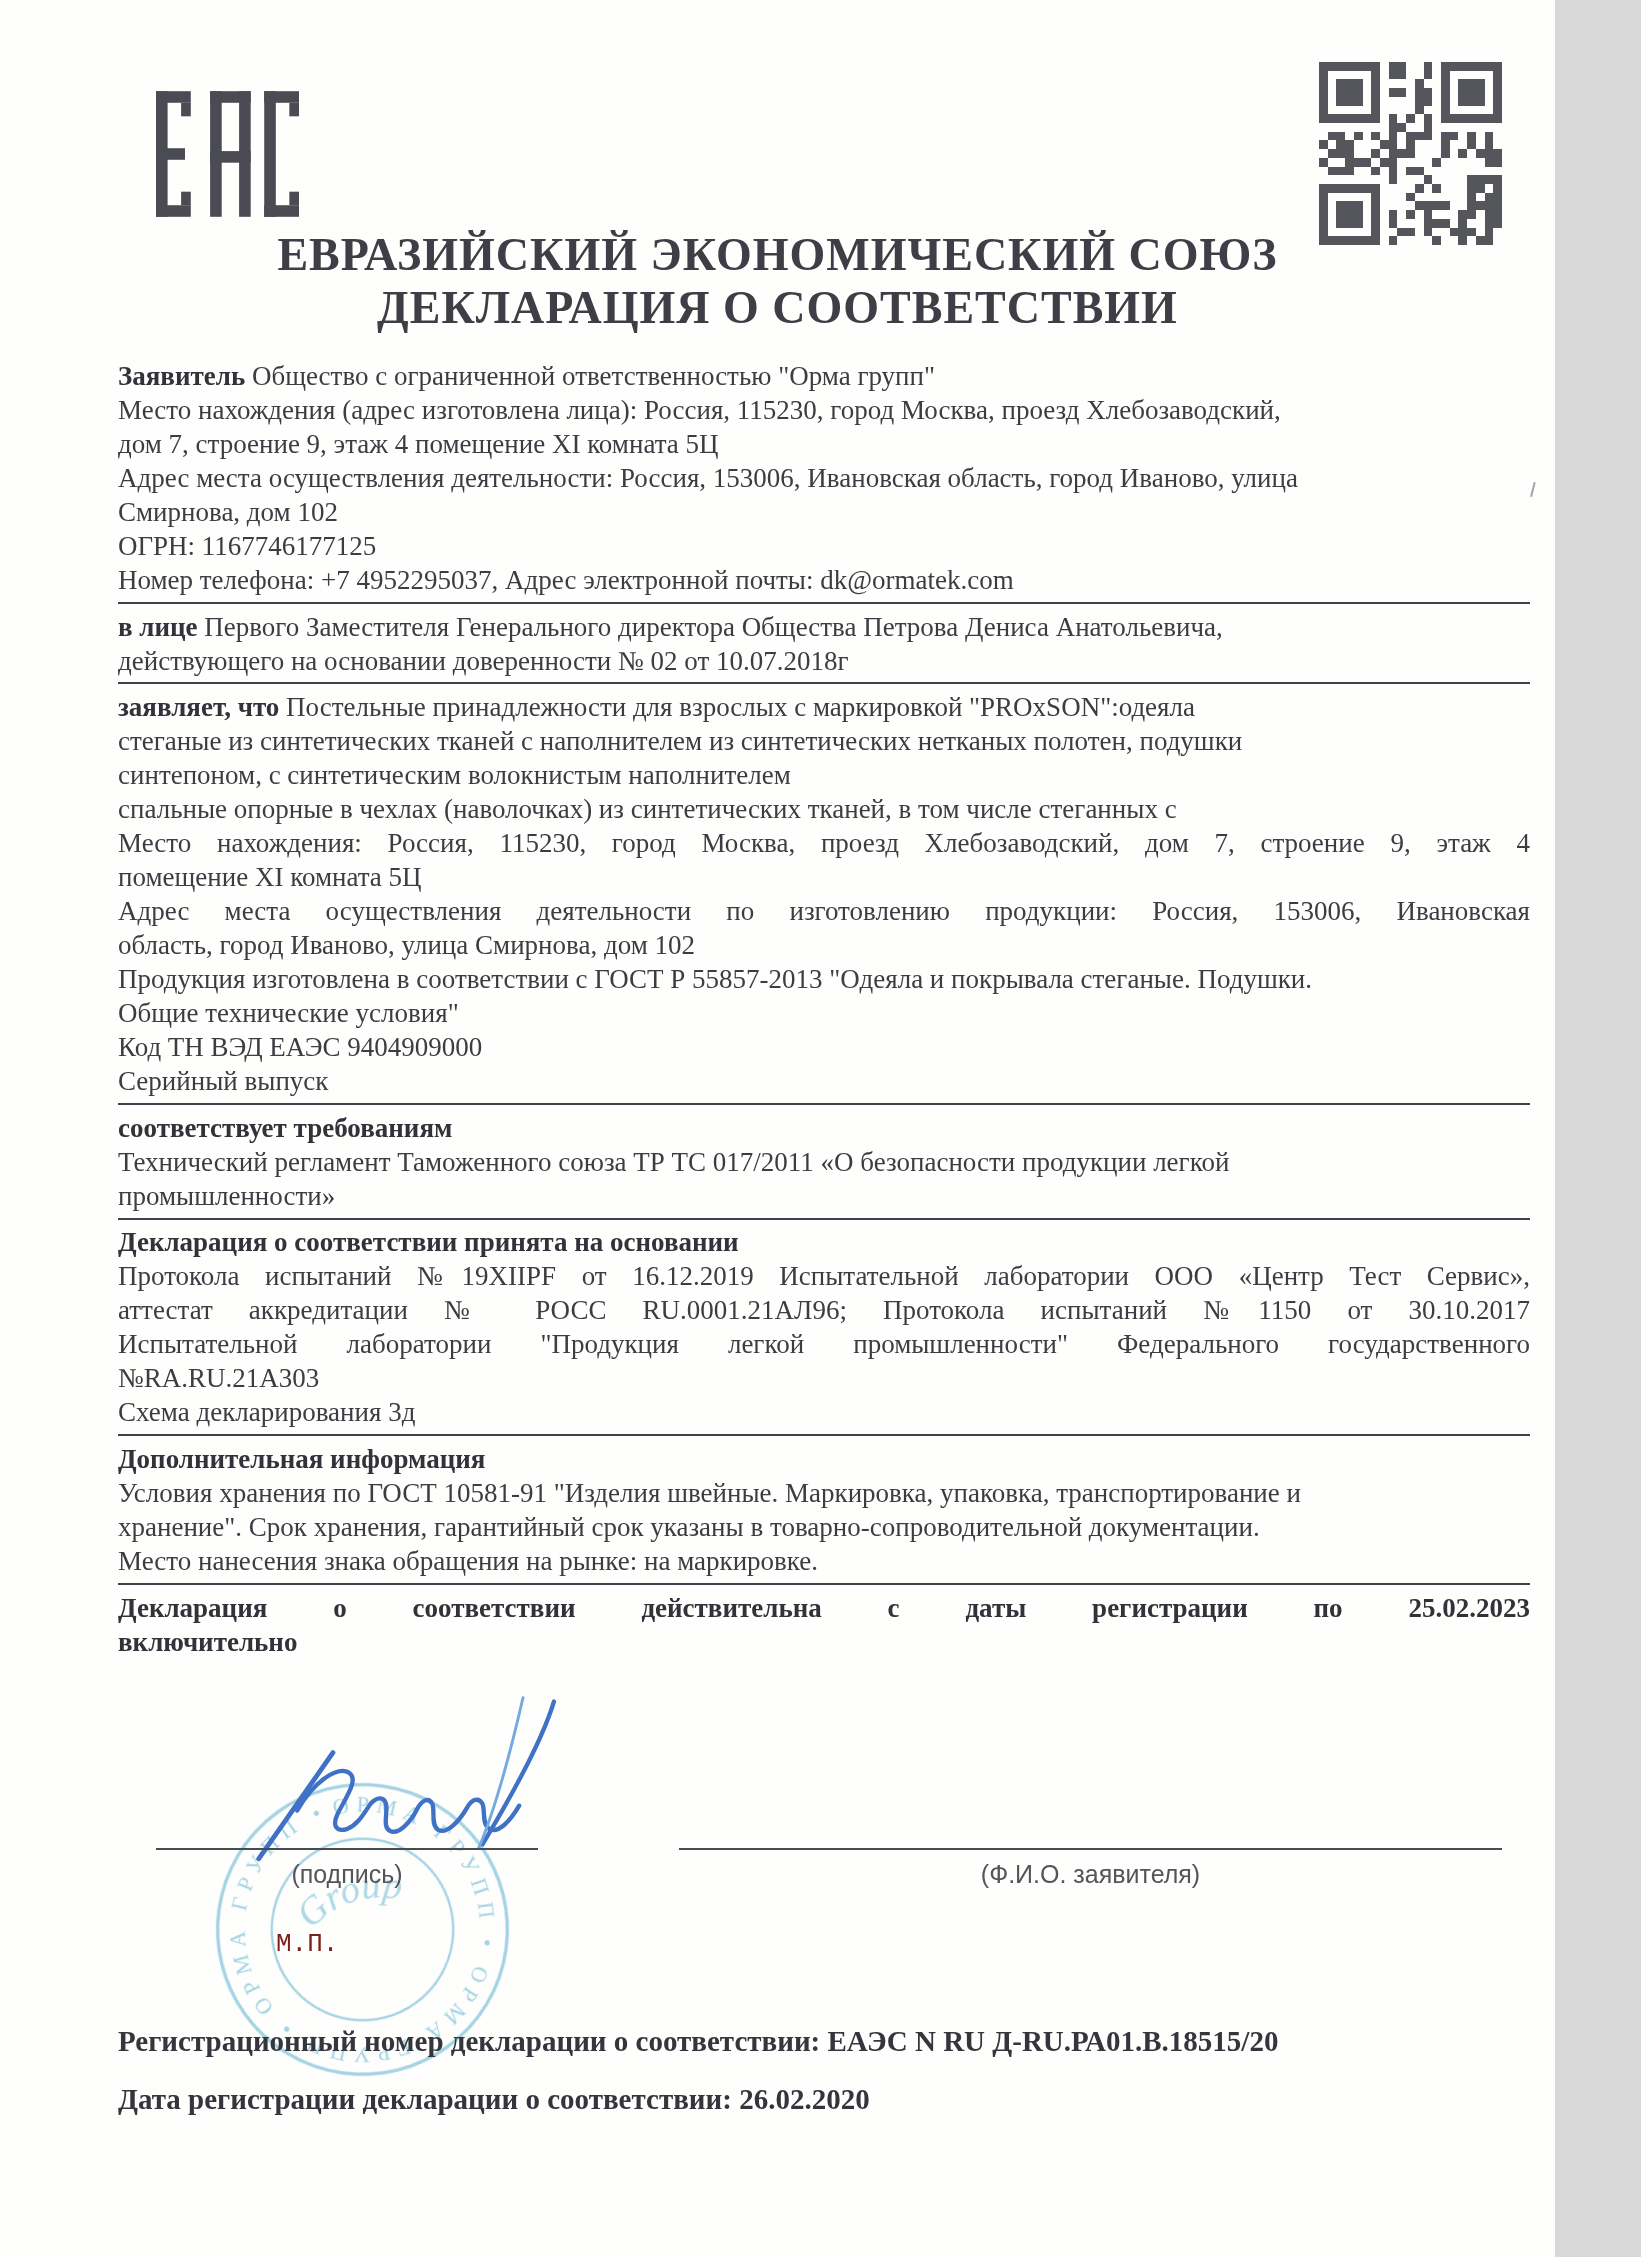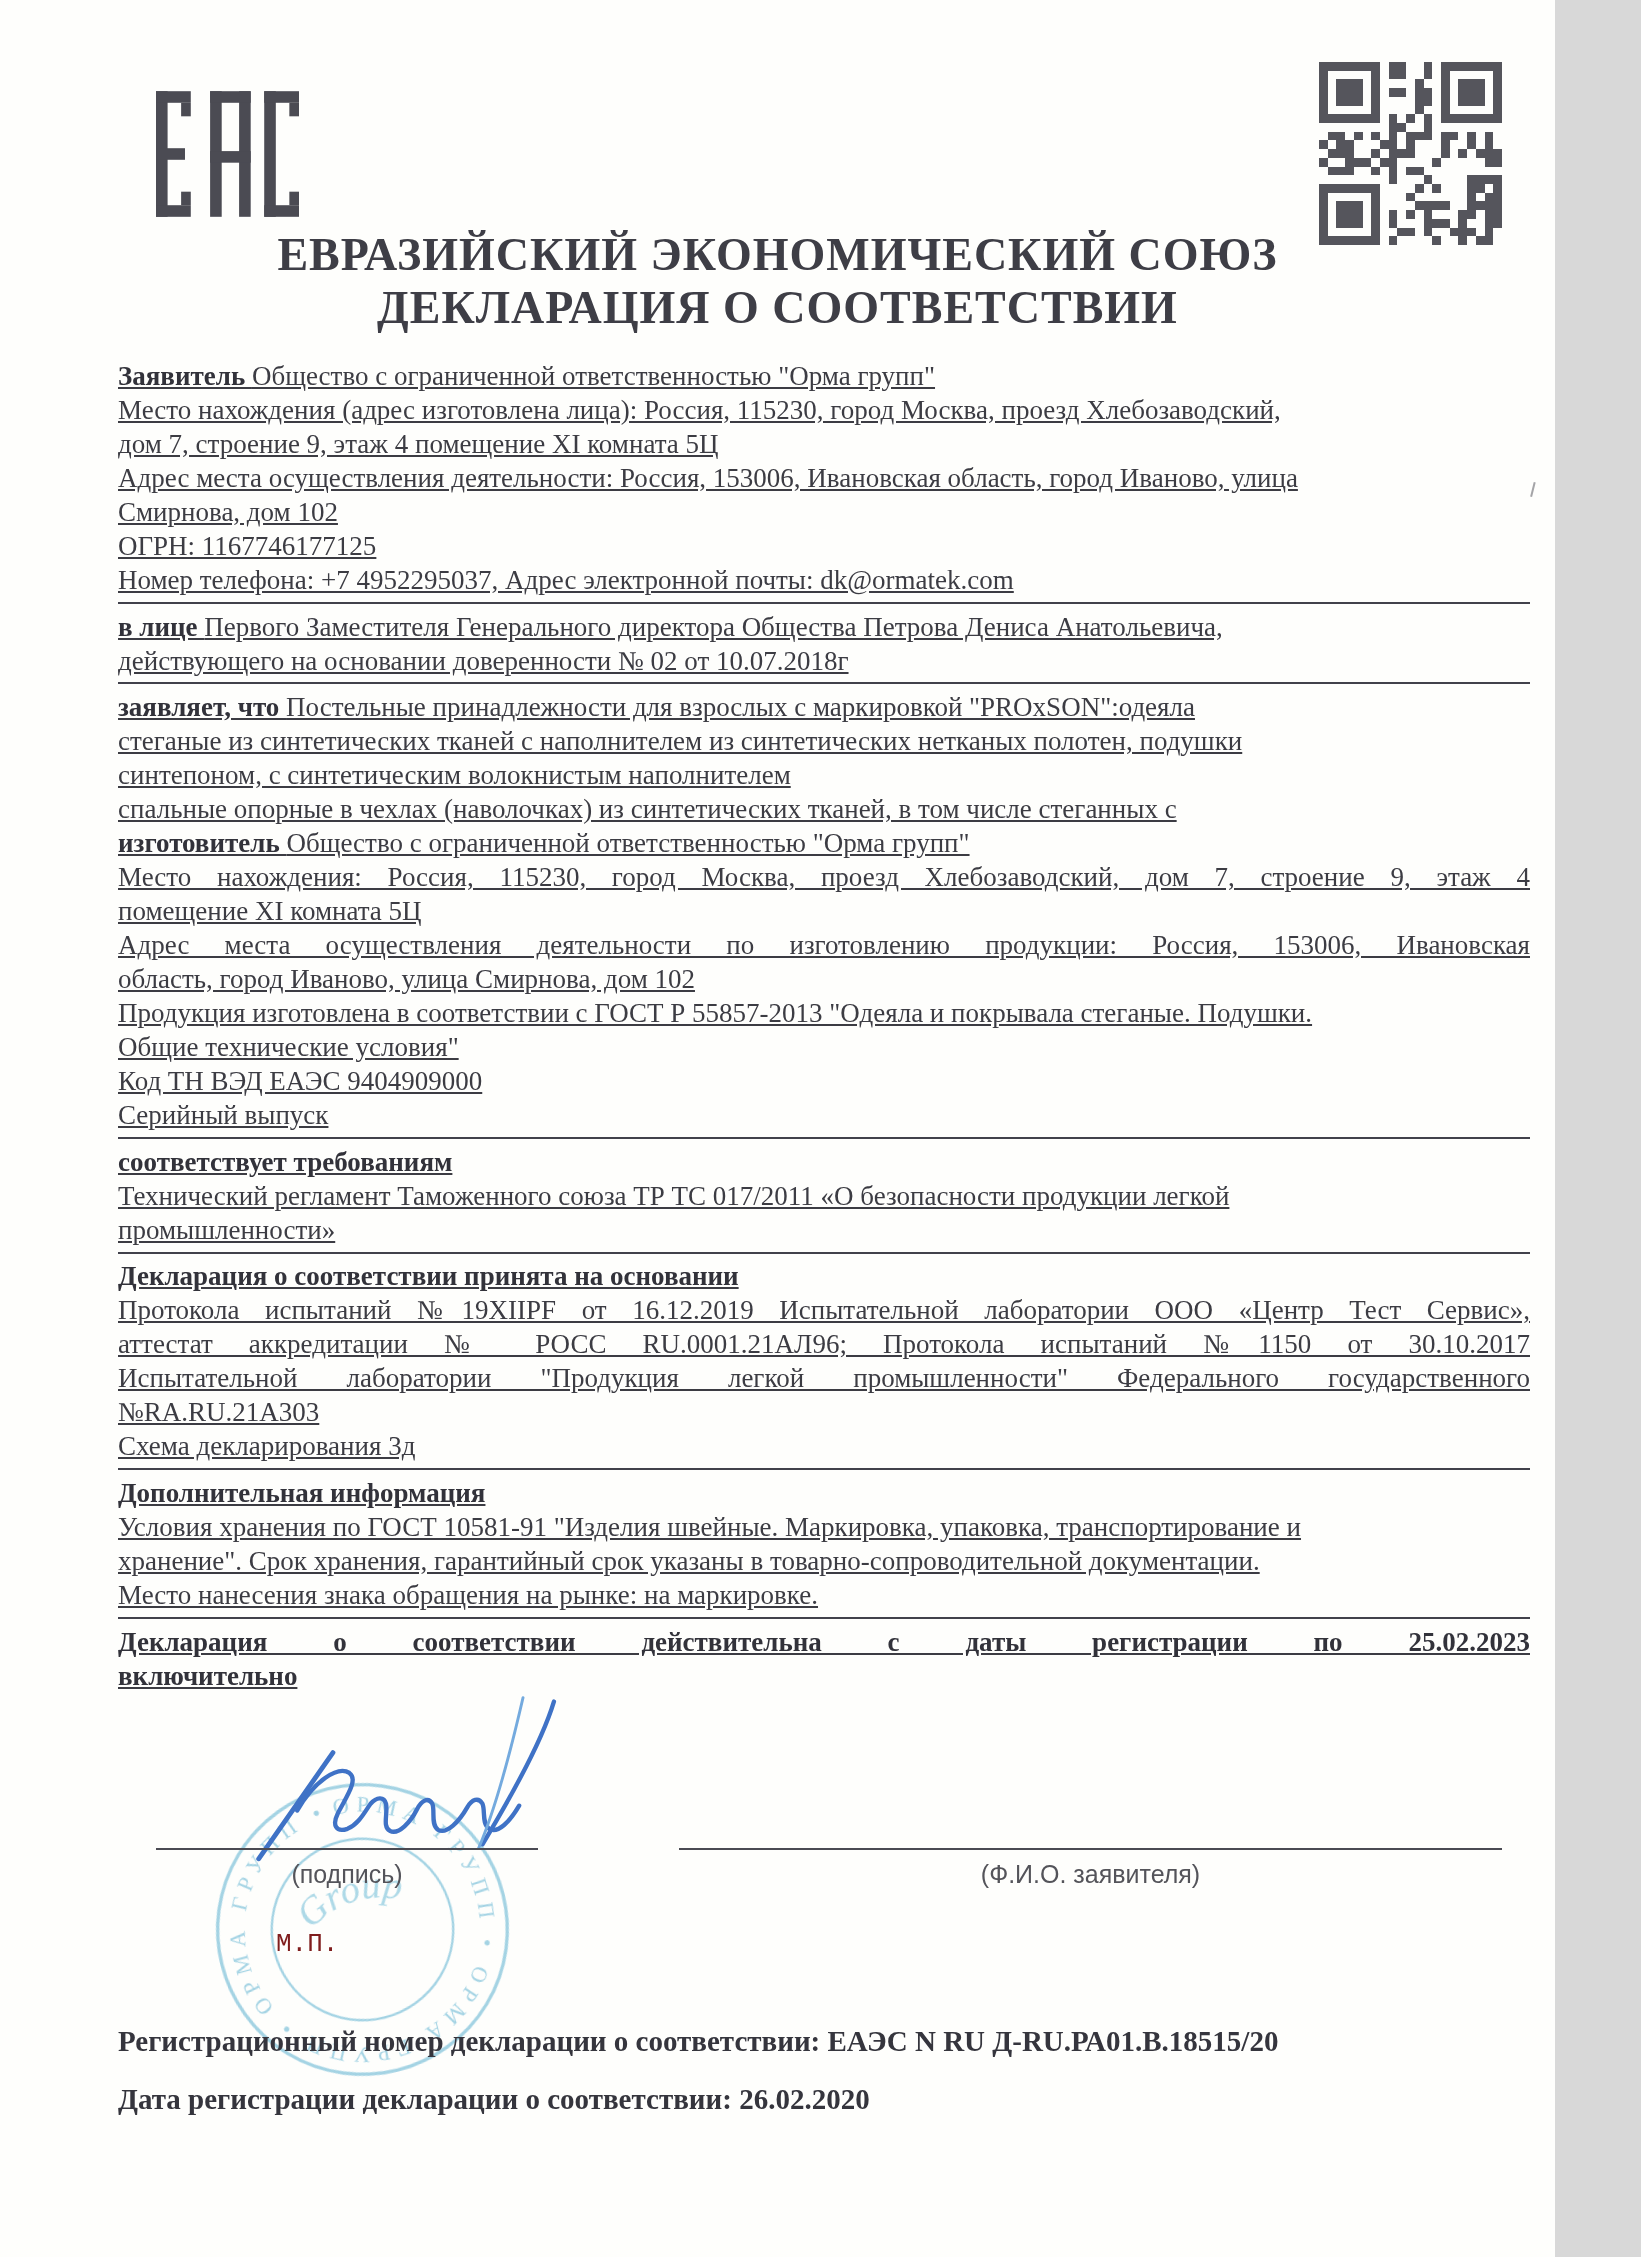--- a/index.html
+++ b/index.html
@@ -4,21 +4,21 @@
 <style>
   html,body{margin:0;padding:0;background:#d8d8d8;}
   .page{position:relative;width:1555px;height:2257px;background:#fefefc;overflow:hidden;
         font-family:"Liberation Serif",serif;color:#3c3c43;}
   
   .eac-logo{position:absolute;left:156px;top:91px;}
   .qr{position:absolute;left:1319px;top:62px;width:183px;height:183px;}
   .title{position:absolute;left:0;right:0;top:228px;text-align:center;font-weight:700;
          font-size:46px;line-height:53px;color:#3e3e46;letter-spacing:1px;}
   
-  .doc{position:absolute;left:118px;top:359px;width:1412px;text-decoration:underline;}
+  .doc{position:absolute;left:118px;top:359px;width:1412px;}
   .ln{margin:0;font-size:27px;line-height:34px;color:#3c3c43;}
   .ln b{font-weight:700;color:#32323a;}
   .ln.b{font-weight:700;color:#32323a;}
   .ln.j{text-align:justify;text-align-last:justify;}
   .rule{border-top:2.9px solid #41414b;margin:4.8px 0 5.8px 0;}
   
   .sigline{position:absolute;height:1.9px;background:#4a4a52;}
   .sig-left-line{left:156px;top:1848px;width:382px;}
   .sig-right-line{left:679px;top:1848px;width:823px;}
   .signer-name{position:absolute;left:679px;top:1798px;width:823px;text-align:center;
@@ -305,21 +305,20 @@
       <p class="ln"><span>ОГРН: 1167746177125</span></p>
       <p class="ln"><span>Номер телефона: +7 4952295037, Адрес электронной почты: dk@ormatek.com</span></p>
       <div class="rule"></div>
       <p class="ln"><b>в лице </b><span>Первого Заместителя Генерального директора Общества Петрова Дениса Анатольевича,</span></p>
       <p class="ln"><span>действующего на основании доверенности № 02 от 10.07.2018г</span></p>
       <div class="rule"></div>
       <p class="ln"><b>заявляет, что </b><span>Постельные принадлежности для взрослых с маркировкой "PROxSON":одеяла</span></p>
       <p class="ln"><span>стеганые из синтетических тканей с наполнителем из синтетических нетканых полотен, подушки</span></p>
       <p class="ln"><span>синтепоном, с синтетическим волокнистым наполнителем</span></p>
       <p class="ln"><span>спальные опорные в чехлах (наволочках) из синтетических тканей, в том числе стеганных с</span></p>
-      <p class="ln"><b>изготовитель </b><span>Общество с ограниченной ответственностью "Орма групп"</span></p>
       <p class="ln j"><span>Место нахождения: Россия, 115230, город Москва, проезд Хлебозаводский, дом 7, строение 9, этаж 4</span></p>
       <p class="ln"><span>помещение XI комната 5Ц</span></p>
       <p class="ln j"><span>Адрес места осуществления деятельности по изготовлению продукции: Россия, 153006, Ивановская</span></p>
       <p class="ln"><span>область, город Иваново, улица Смирнова, дом 102</span></p>
       <p class="ln"><span>Продукция изготовлена в соответствии с ГОСТ Р 55857-2013 "Одеяла и покрывала стеганые. Подушки.</span></p>
       <p class="ln"><span>Общие технические условия"</span></p>
       <p class="ln"><span>Код ТН ВЭД ЕАЭС 9404909000</span></p>
       <p class="ln"><span>Серийный выпуск</span></p>
       <div class="rule"></div>
       <p class="ln b"><span>соответствует требованиям</span></p>

